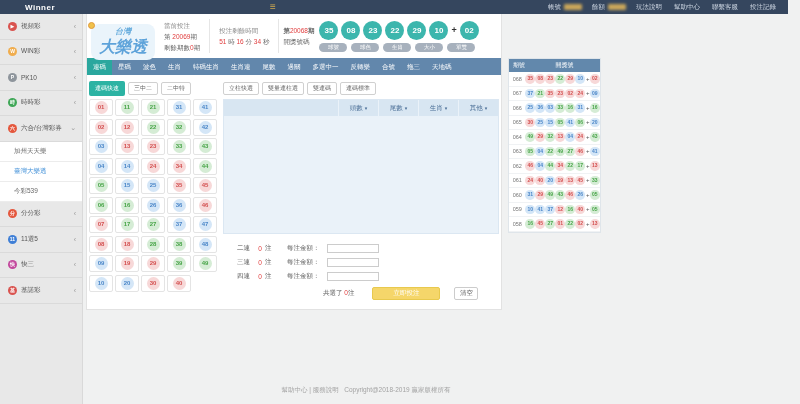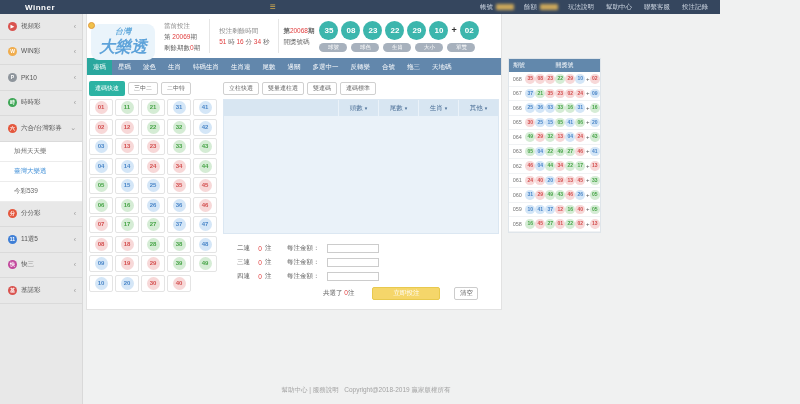--- a/index.html
+++ b/index.html
@@ -1,20 +1,20 @@
 <!DOCTYPE html>
 <html><head>
 <meta charset="utf-8">
 <style>
   * { margin:0; padding:0; box-sizing:border-box; }
   html,body { width:800px; height:404px; }
   body { font-family:"Liberation Sans","DejaVu Sans",sans-serif; background:#f0f1f1; position:relative; overflow:hidden; }
 
   
-  .topbar { position:absolute; left:0; top:0; width:720px; height:14px; background:#35465e; display:flex; align-items:center; color:#fff; }
+  .topbar { position:absolute; left:0; top:0; width:788px; height:14px; background:#35465e; display:flex; align-items:center; color:#fff; }
   .brand { font-size:8px; font-weight:bold; margin-left:25px; letter-spacing:.5px; }
   .hamburger { position:absolute; left:270px; top:1px; color:#cfa94f; font-size:10px; line-height:12px; }
   .topbar-right { margin-left:auto; display:flex; align-items:center; gap:10px; padding-right:12px; font-size:6.5px; color:#cdd6e2; }
   .acct { display:flex; align-items:center; gap:3px; }
   .blur-chip { display:inline-block; width:18px; height:6px; background:#caa75a; border-radius:1px; filter:blur(1.5px); }
   .toplink { cursor:pointer; }
 
   
   .sidebar { position:absolute; left:0; top:14px; width:83px; bottom:0; background:#e8e8e8; border-right:1px solid #d9d9d9; }
   .side-item { height:25.5px; display:flex; align-items:center; padding:0 6px 0 8px; border-bottom:1px solid #dadada; cursor:pointer; }

